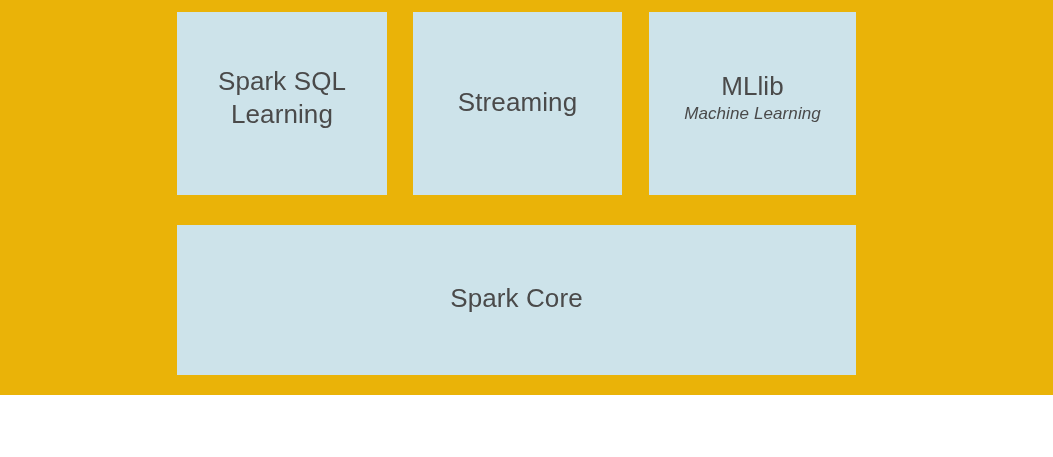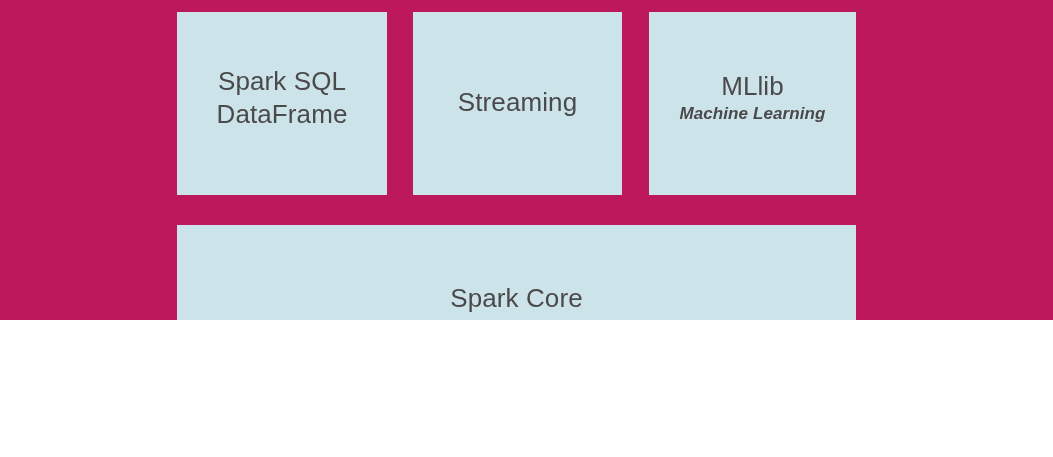--- a/index.html
+++ b/index.html
@@ -7,22 +7,22 @@
     margin: 0;
     padding: 0;
     background: #ffffff;
   }
   body {
     font-family: "Liberation Sans", sans-serif;
   }
   #canvas {
     position: relative;
     width: 1053px;
-    height: 320px;
-    background: #be185d;
+    height: 395px;
+    background: #eab308;
     overflow: hidden;
   }
   .block {
     position: absolute;
     background: #cde3ea;
     display: flex;
     flex-direction: column;
     align-items: center;
     justify-content: center;
     box-sizing: border-box;
@@ -62,35 +62,35 @@
   }
   .title-line {
     font-size: 26px;
     font-weight: normal;
     letter-spacing: 0.1px;
     white-space: nowrap;
     line-height: 33px;
   }
   .subtitle-line {
     font-size: 17px;
-    font-weight: bold;
+    font-weight: normal;
     font-style: italic;
     white-space: nowrap;
     line-height: 22px;
     letter-spacing: 0.1px;
   }
 </style>
 </head>
 <body>
 
 <div id="canvas">
 
   <div class="block" id="block-spark-sql">
     <span class="title-line">Spark SQL</span>
-    <span class="title-line">DataFrame</span>
+    <span class="title-line">Learning</span>
   </div>
 
   <div class="block" id="block-streaming">
     <span class="title-line">Streaming</span>
   </div>
 
   <div class="block" id="block-mllib">
     <span class="title-line">MLlib</span>
     <span class="subtitle-line">Machine Learning</span>
   </div>

